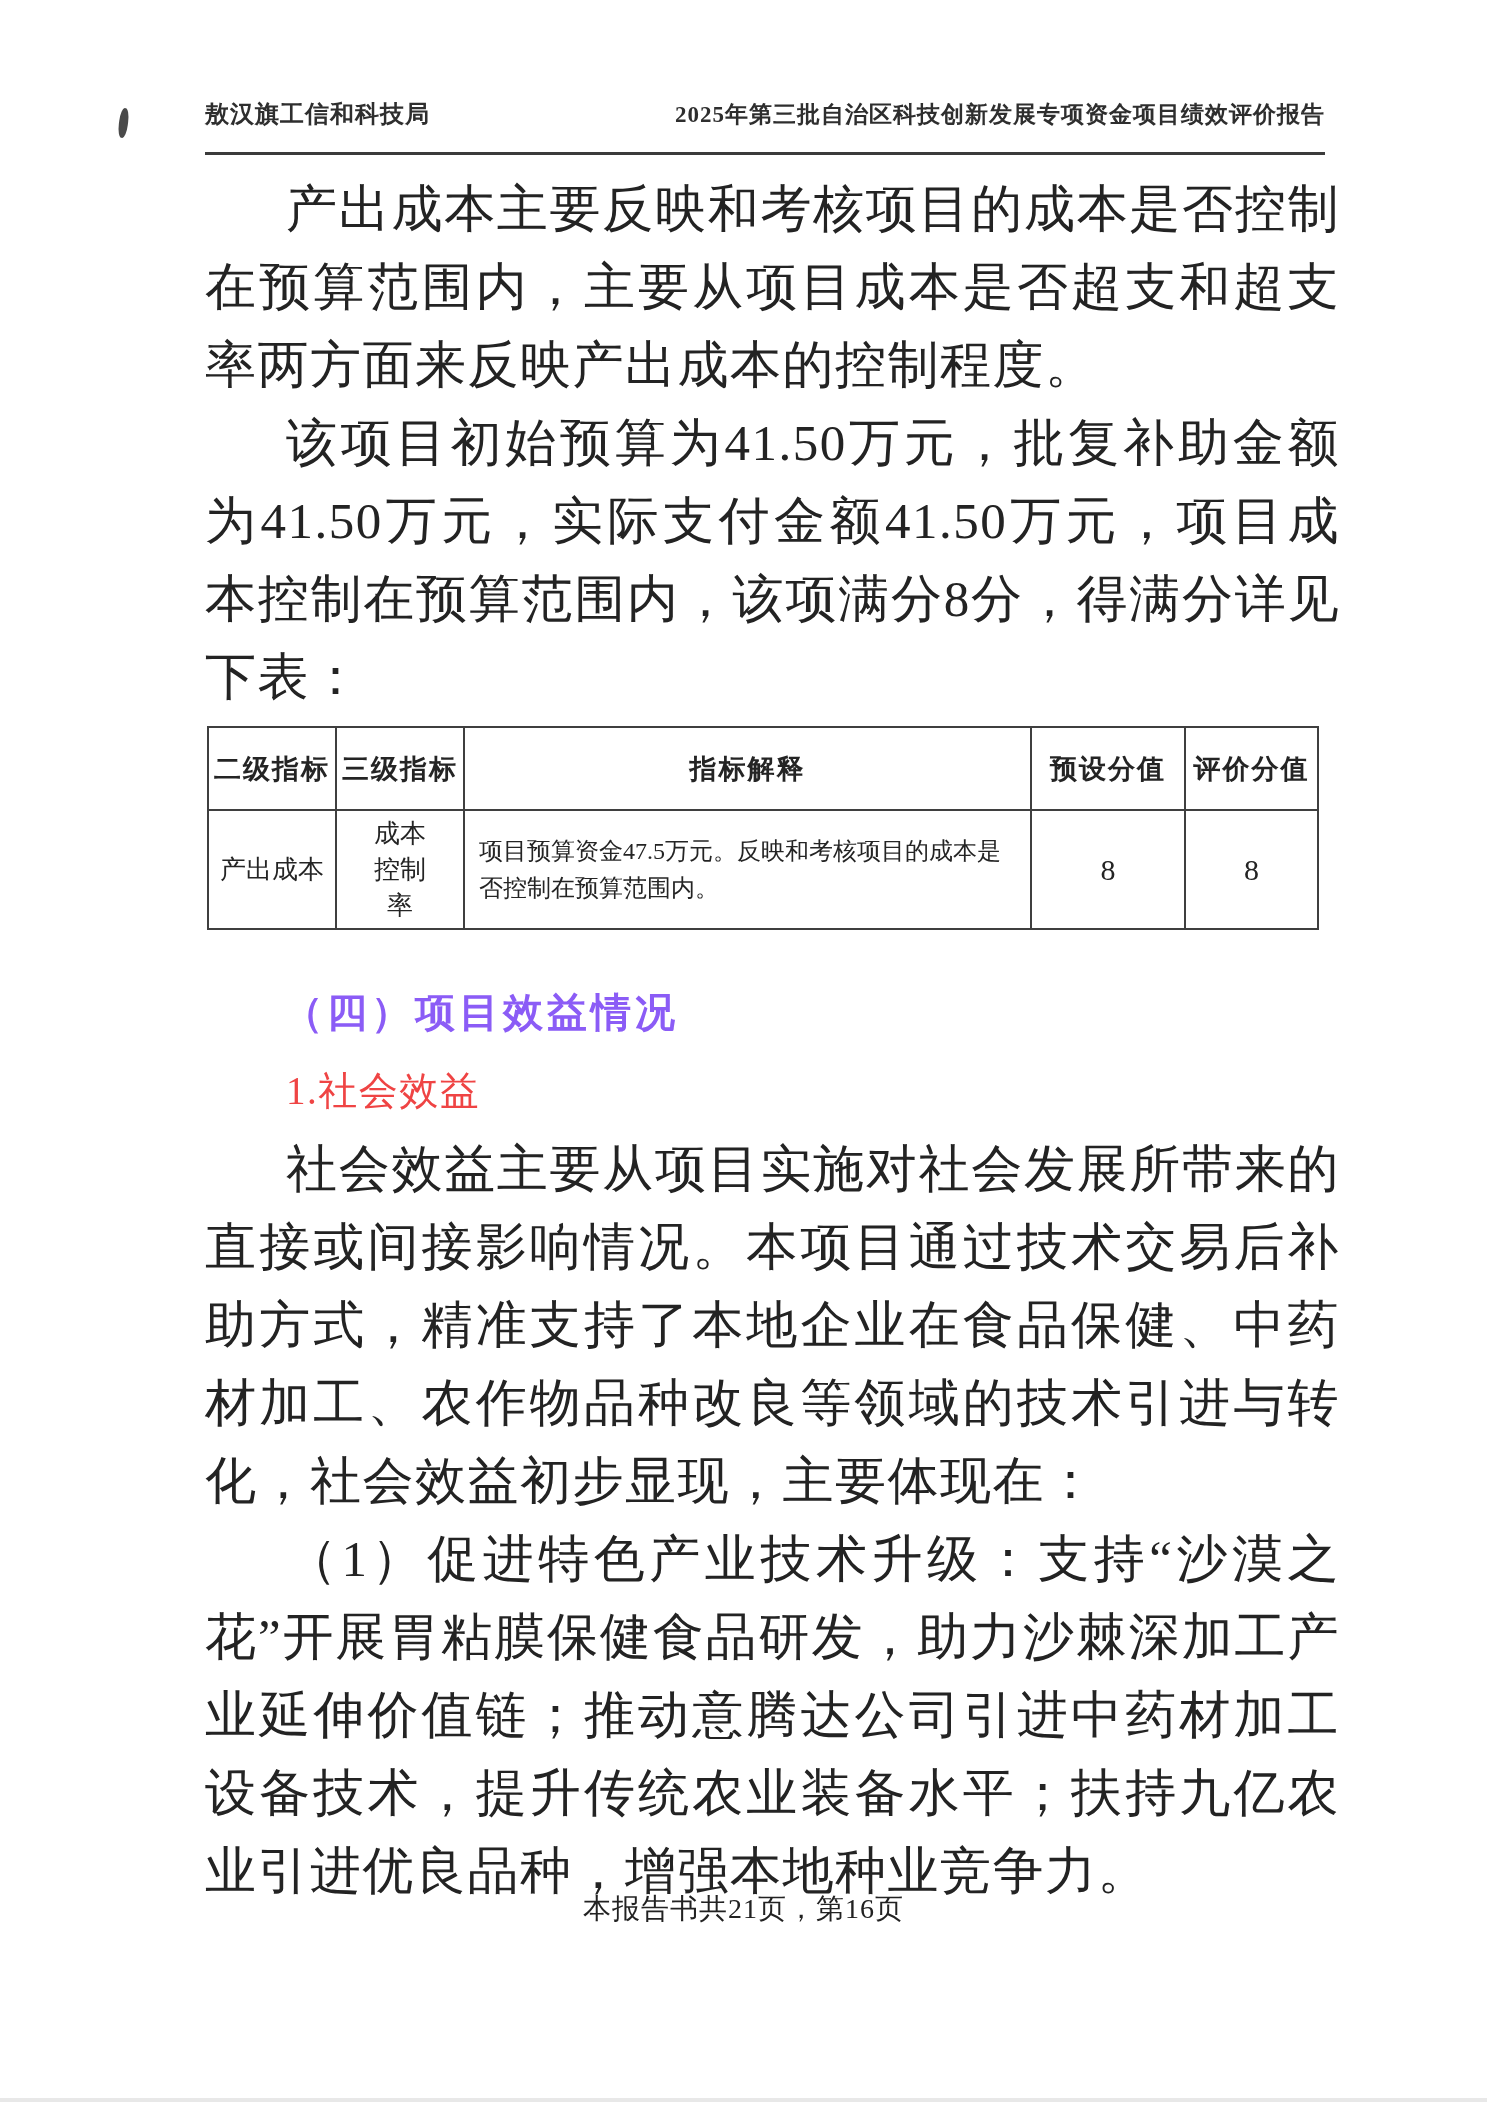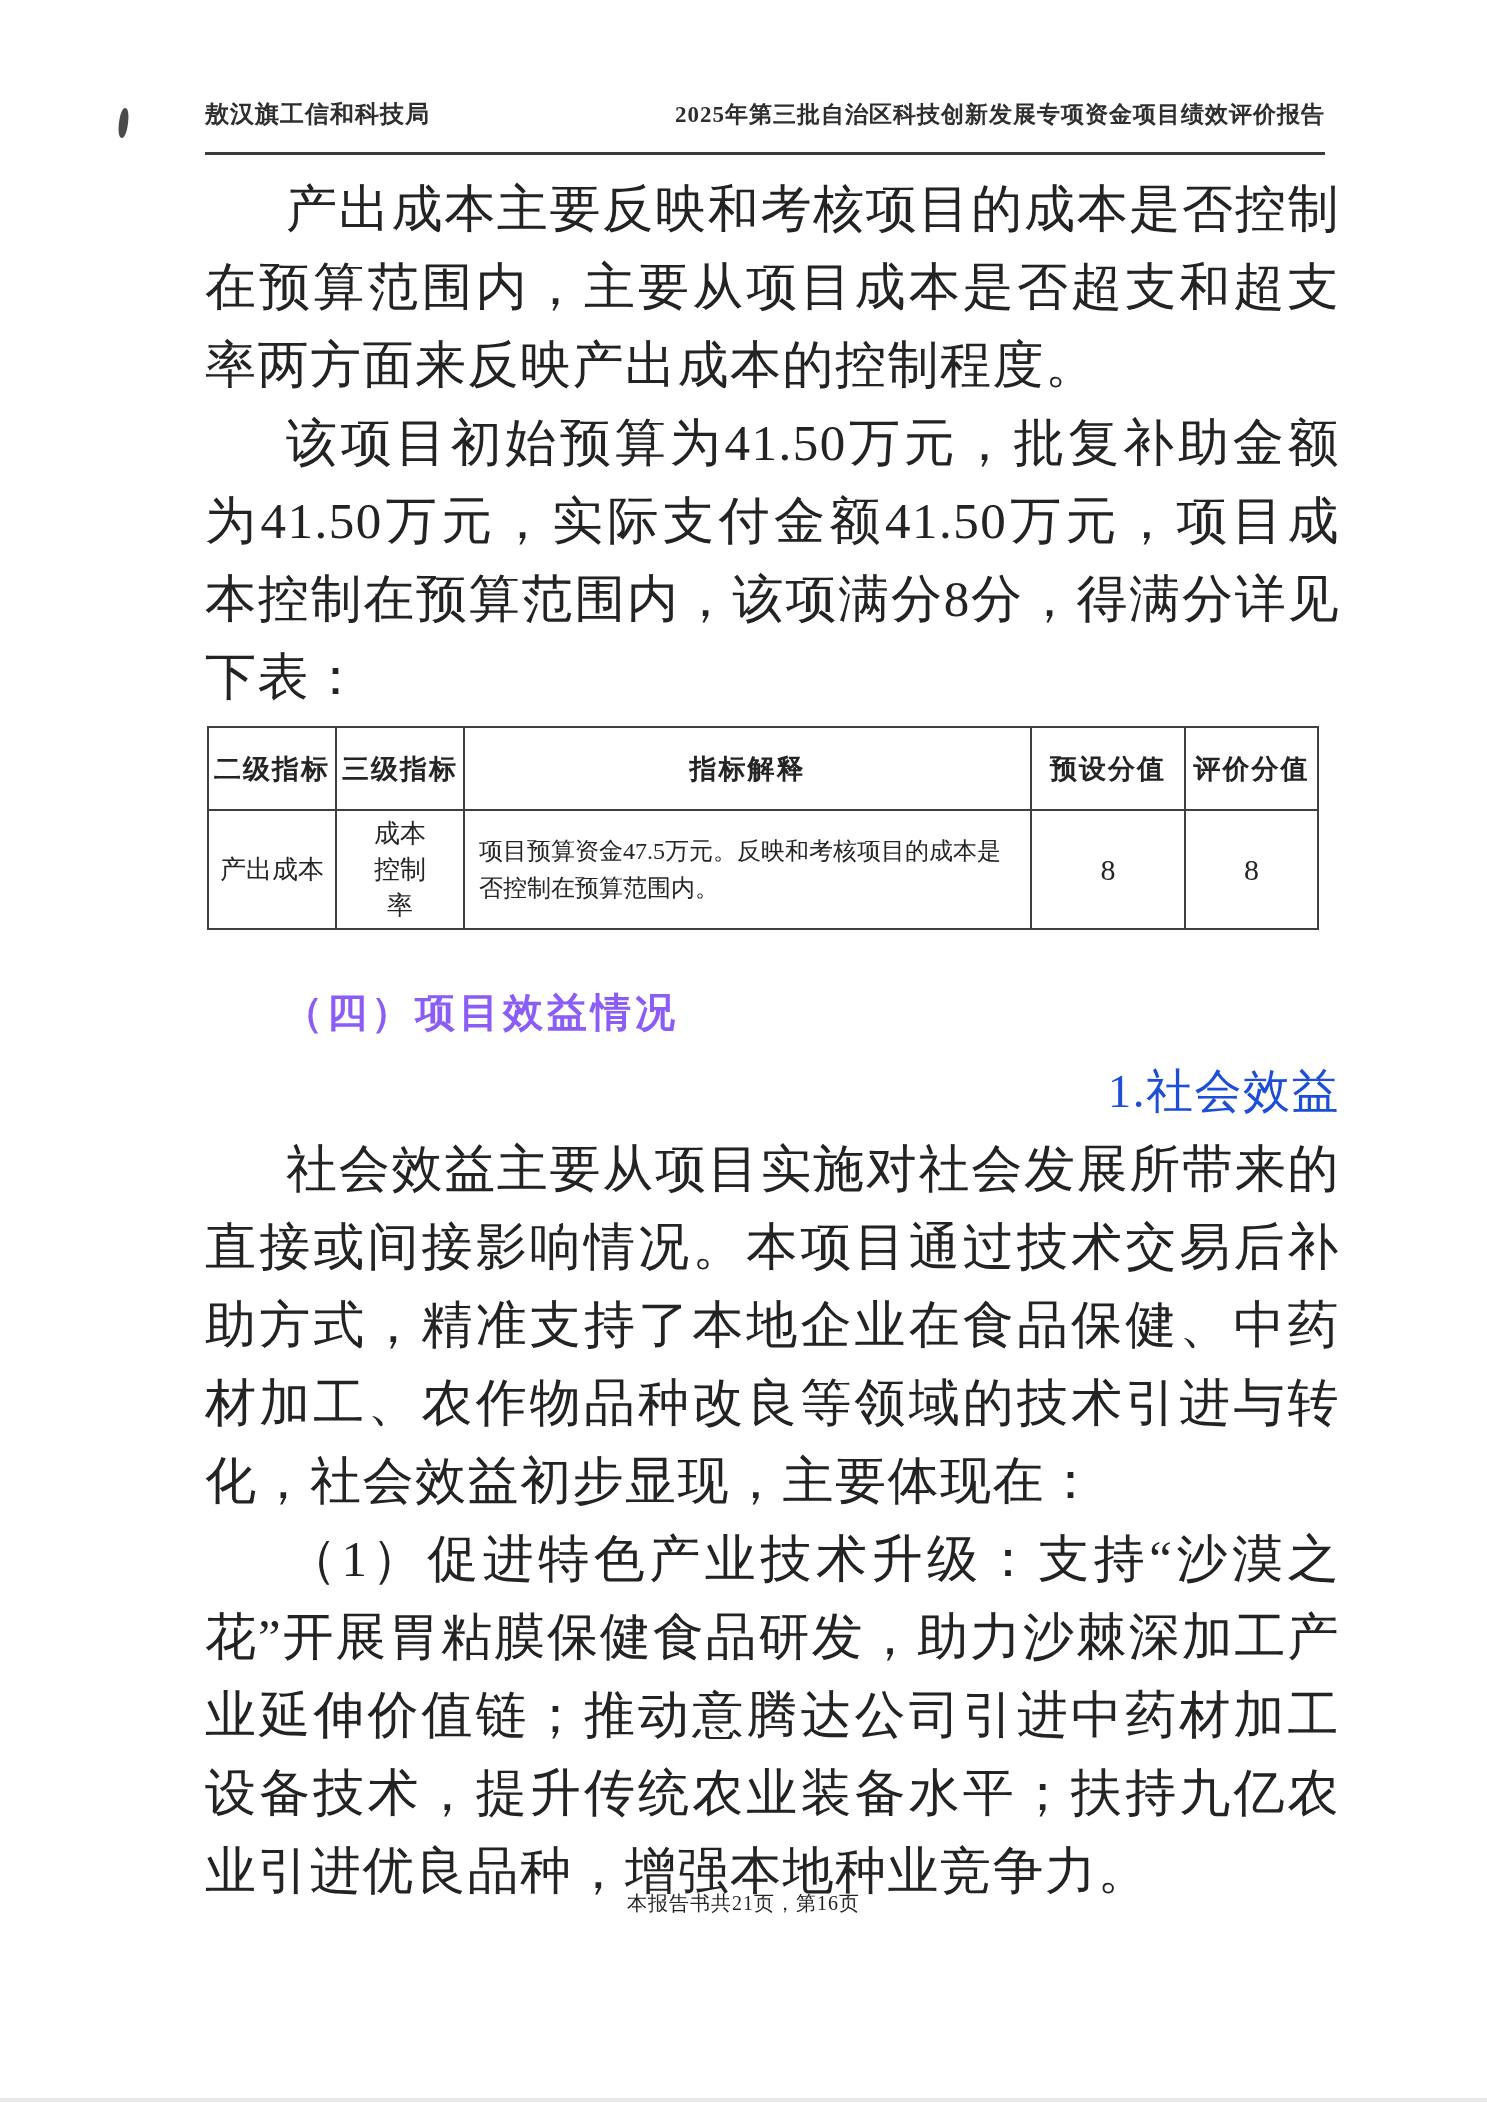--- a/index.html
+++ b/index.html
@@ -32,22 +32,22 @@
     position:absolute;left:205px;top:170px;width:1135px;
   }
   .para{
     margin:0;
     font-size:51px;line-height:78px;letter-spacing:1.5px;
     text-align:justify;text-justify:inter-ideograph;
     text-indent:81px;
     color:#232323;
   }
   .sub-heading{
-    margin:0;font-size:47px;line-height:78px;letter-spacing:1.5px;
-    text-indent:81px;color:#1d4ed8;text-align:right;
+    margin:0;font-size:39px;line-height:78px;letter-spacing:1.5px;
+    text-indent:81px;color:#ef4444;
   }
   .section-heading{
     margin:44px 0 0 0;
     font-size:40px;font-weight:bold;line-height:78px;letter-spacing:4px;
     text-indent:78px;color:#8b5cf6;
   }
   
   table.score-table{
     border-collapse:collapse;
     margin:10px 12px 0 2px;
@@ -81,21 +81,21 @@
     padding:6px 18px 6px 14px;
   }
   .score-table td.cell-l3{
     padding:0 32px;line-height:36px;
   }
   .score-table td.cell-score{font-size:30px;}
   
   .doc-footer{
     position:absolute;left:0;top:1890px;width:100%;
     text-align:center;
-    font-size:20px;letter-spacing:1px;color:#222;
+    font-size:28px;letter-spacing:1px;color:#222;
   }
 </style>
 </head>
 <body>
 
 <div class="page">
 
   <div class="smudge"></div>
 
   <div class="doc-header">

